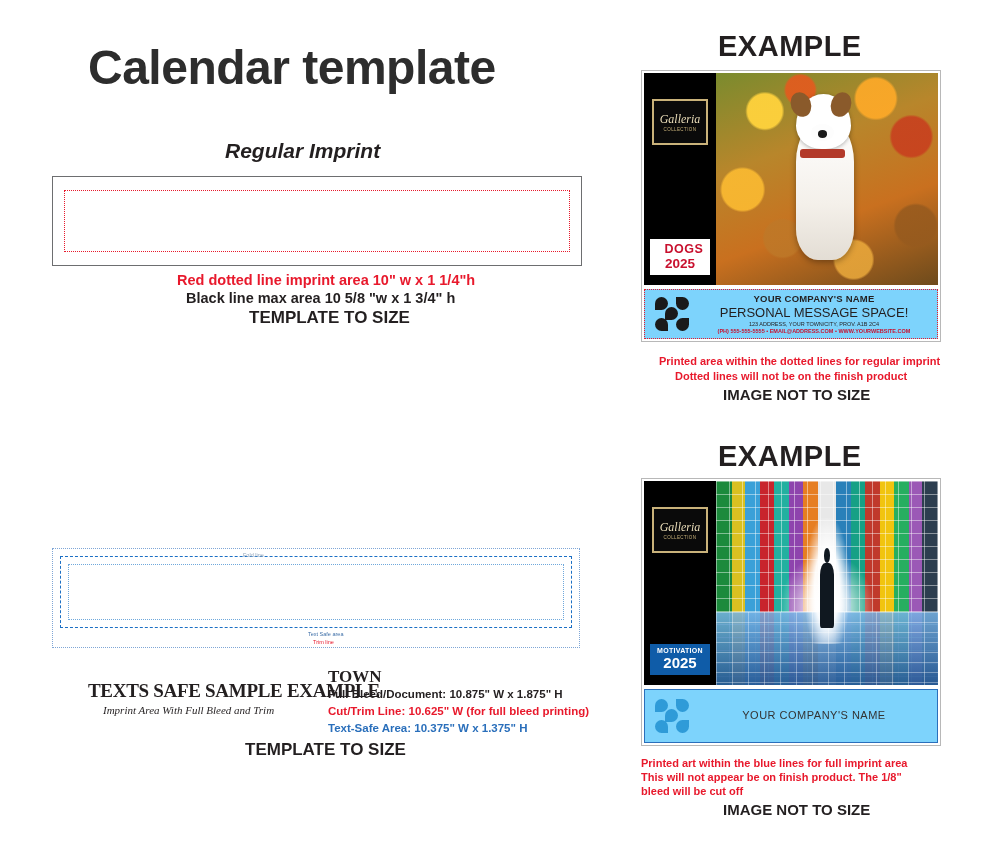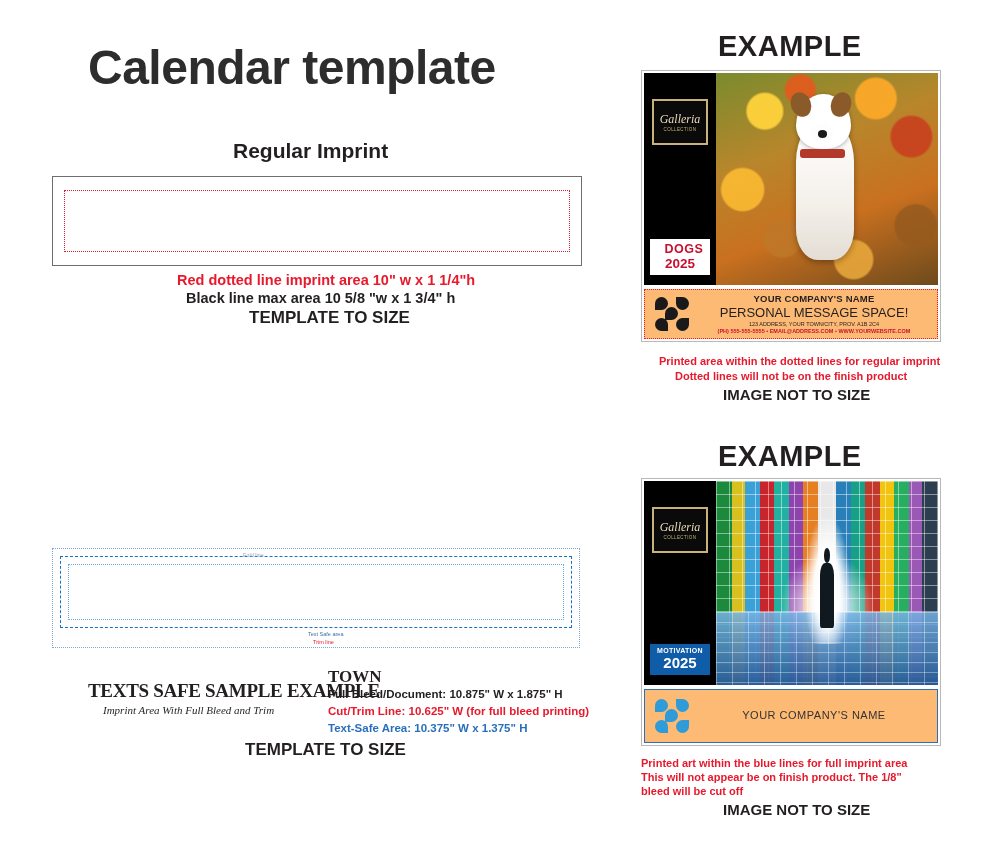--- a/index.html
+++ b/index.html
@@ -35,21 +35,21 @@
   }
 
   .section-title {
     position: absolute;
     font-size: 21px;
     font-weight: bold;
     color: #231f20;
     text-align: center;
     white-space: nowrap;
   }
-  #regular-imprint-title { left: 233px; top: 139px; }
+  #regular-imprint-title { left: 225px; top: 139px; font-style: italic; }
   #full-bottom-title     { left: 216px; top: 511px; }
 
   
   .tmpl-regular {
     position: absolute;
     left: 52px;
     top: 176px;
     width: 530px;
     height: 90px;
     border: 1px solid #6d6e70;
@@ -400,21 +400,21 @@
     height: 22%;
     background: #101820;
     border-radius: 50%;
   }
 
   
   .cal-imprint {
     position: absolute;
     left: 2px; right: 2px;
     bottom: 2px;
-    background: #fdba74;
+    background: #7dd3fc;
     box-sizing: border-box;
   }
   #imprint-1 {
     top: 218px;
     border: 1px dotted #e8192c;
     display: flex;
     align-items: center;
     padding: 3px 6px;
   }
   #imprint-2 {

